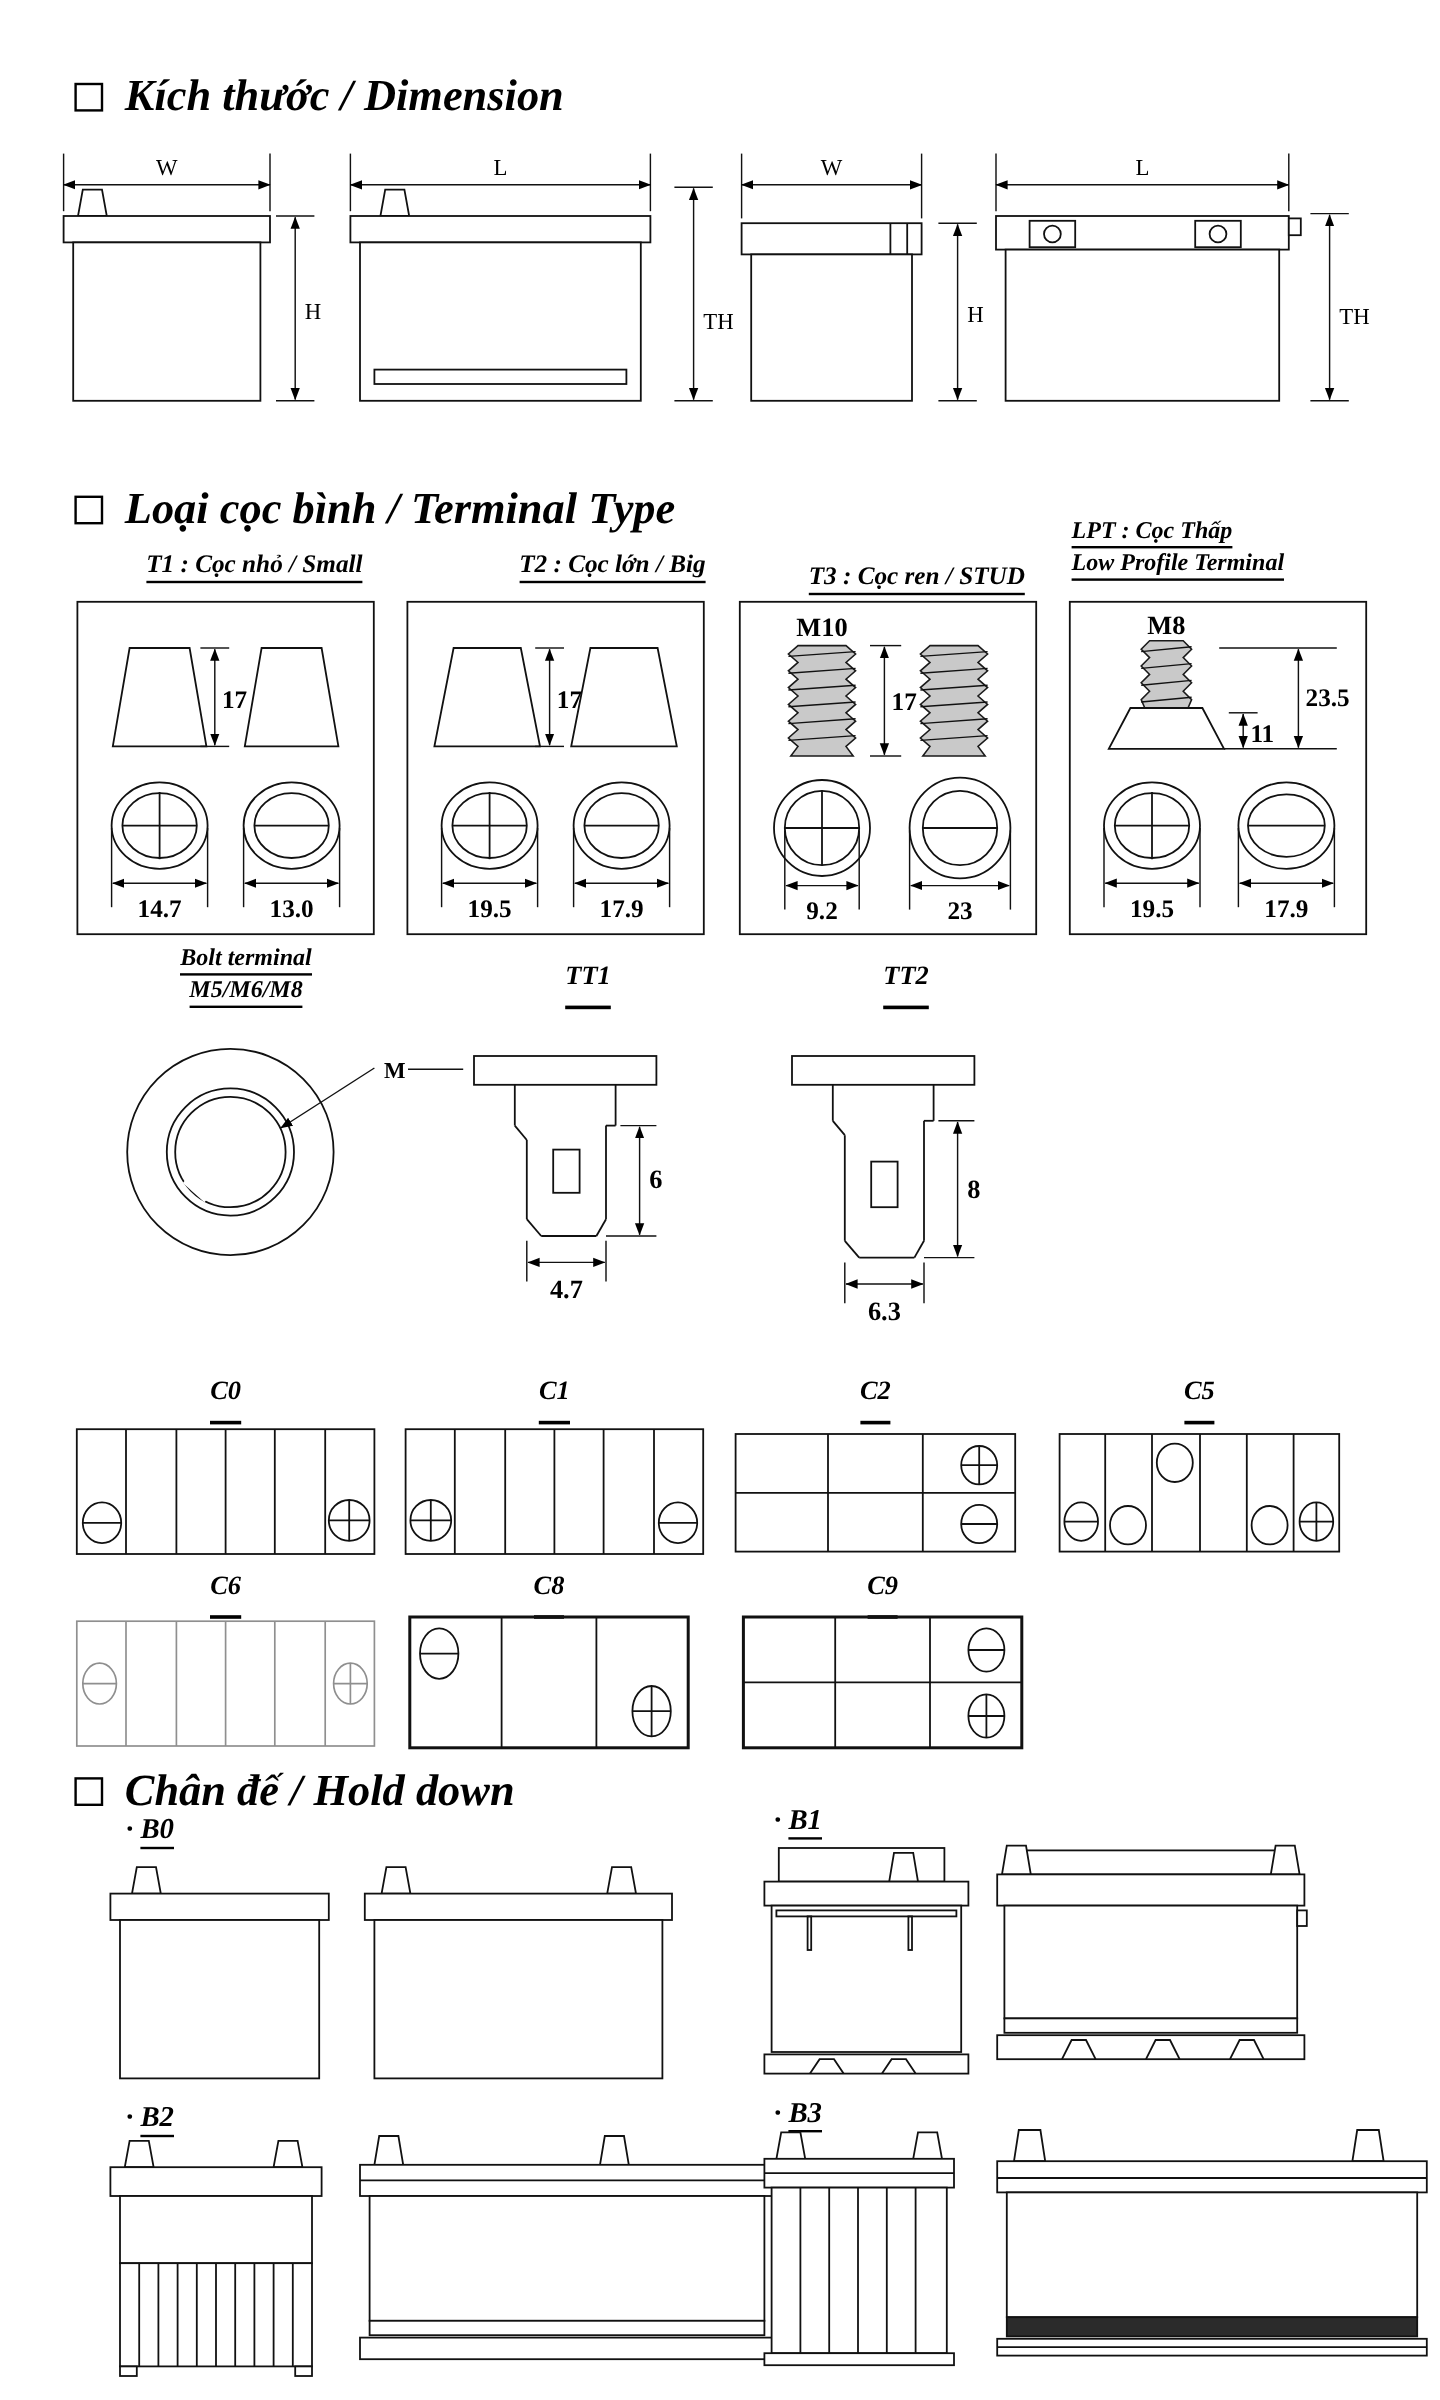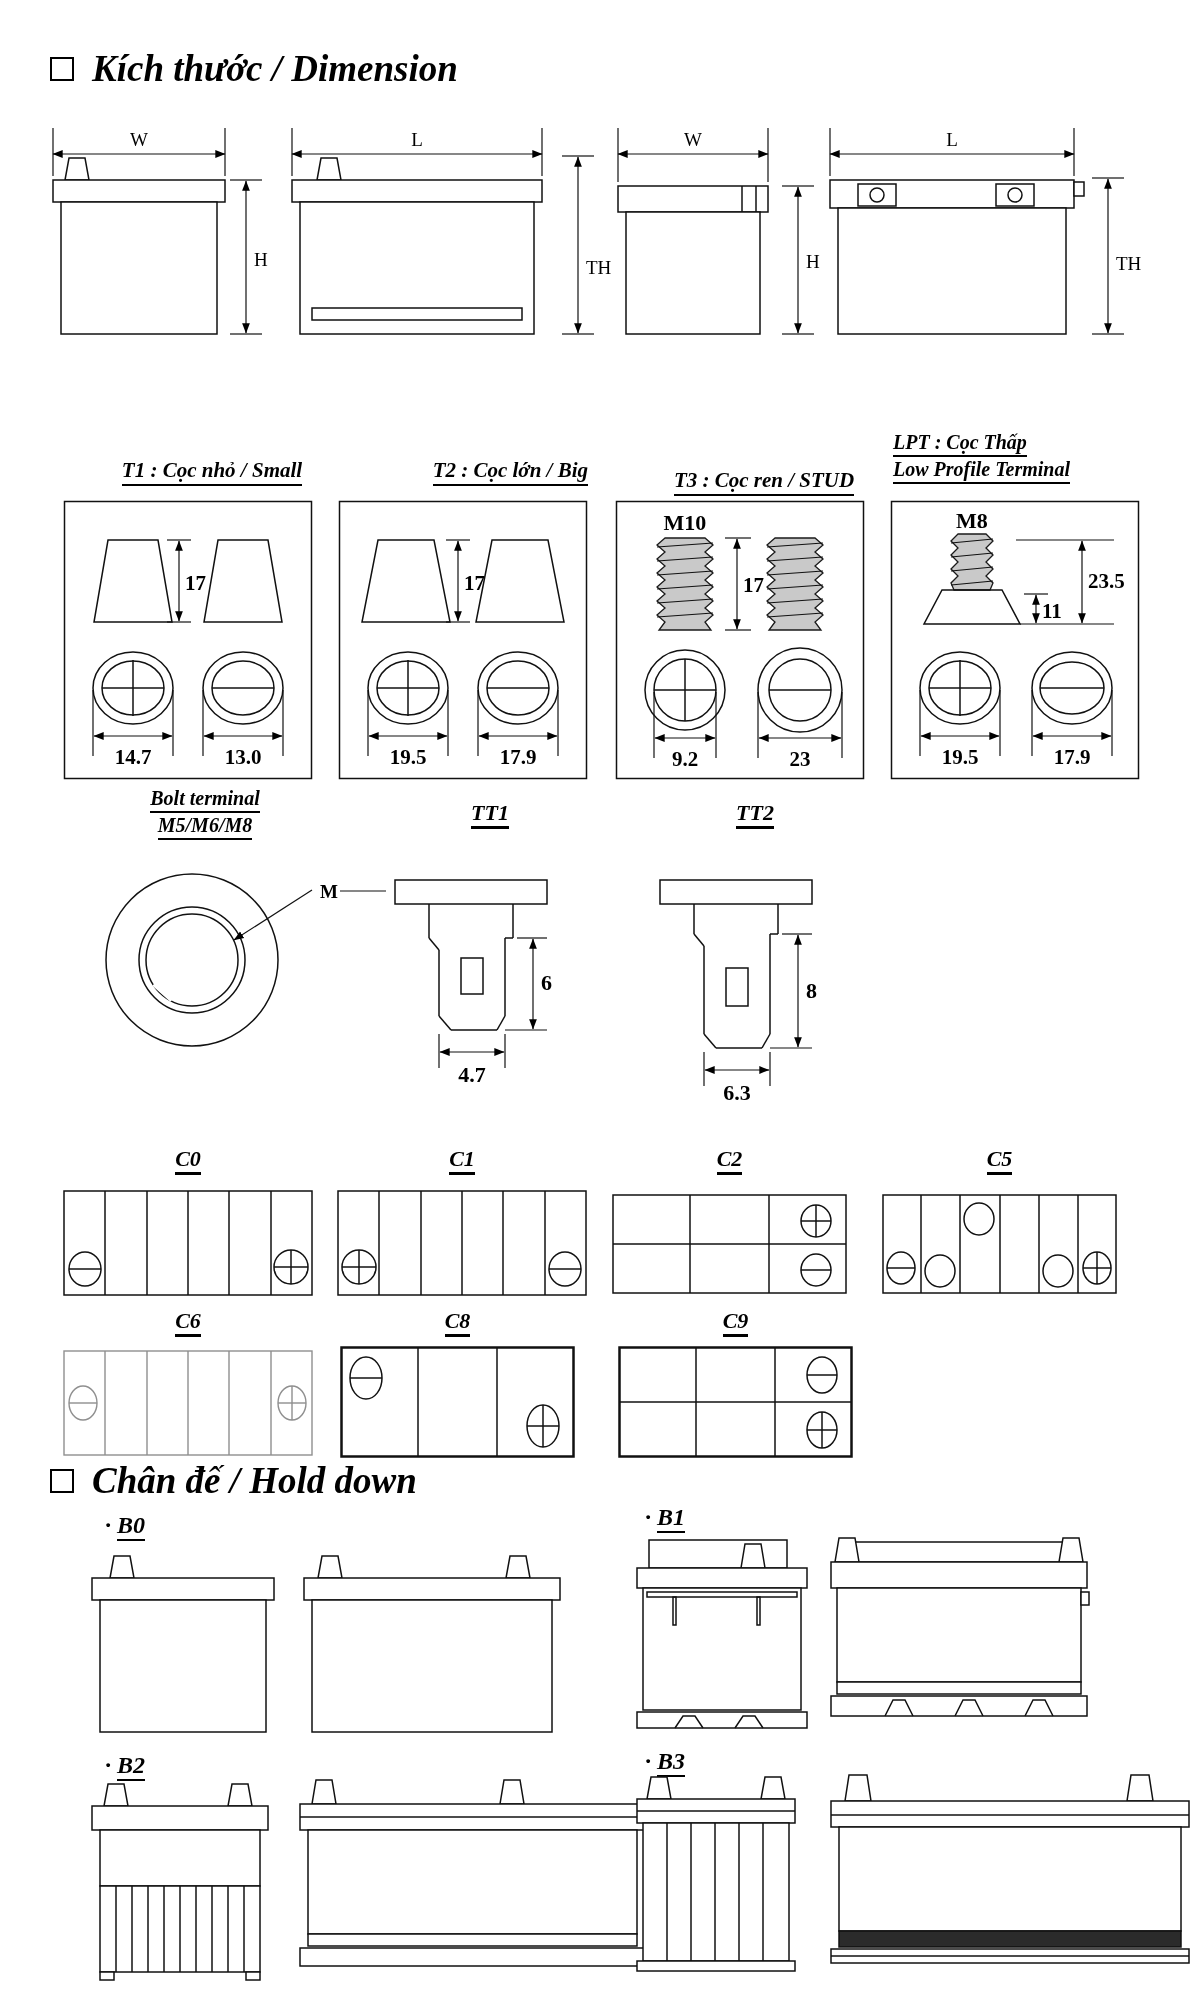--- a/index.html
+++ b/index.html
@@ -1,28 +1,28 @@
 <!DOCTYPE html>
 <html><head>
 <meta charset="utf-8">
 <style>
   html,body{margin:0;padding:0;background:#fff;}
   .page{position:relative;width:1200px;height:2000px;background:#fff;color:#000;
         font-family:"Liberation Serif",serif;overflow:hidden;}
   .abs{position:absolute;}
-  h2.sec{margin:4px;display:flex;align-items:center;gap:18px;
+  h2.sec{margin:16px;display:flex;align-items:center;gap:18px;
          font-family:"Liberation Serif",serif;font-style:italic;font-weight:bold;
          font-size:37px;line-height:1;}
   .sq{width:20px;height:20px;border:2px solid #000;display:inline-block;flex:0 0 auto;}
   .thdr{font-style:italic;font-weight:bold;font-size:21px;text-align:center;white-space:nowrap;}
   .thdr span.u{border-bottom:2.5px solid #000;padding-bottom:1px;display:inline-block;margin-left:48px;}
   .lpt-hdr{font-style:italic;font-weight:bold;font-size:20px;text-align:left;line-height:1.25;}
   .lpt-hdr span.u{border-bottom:2.5px solid #000;display:inline-block;padding-bottom:0;}
   .cl{font-style:italic;font-weight:bold;font-size:22px;text-align:center;}
-  .cl span.u{border-bottom:3px solid #000;padding-bottom:0;display:inline-block;}
+  .cl span.u{border-bottom:3px solid #000;padding-bottom:12px;display:inline-block;}
   .bl{font-style:italic;font-weight:bold;font-size:24px;}
   .bl .dot{font-weight:bold;margin-right:6px;}
   .bl span.u{border-bottom:2.5px solid #000;display:inline-block;padding-bottom:0;}
   svg{overflow:visible;}
   svg text{font-family:"Liberation Serif",serif;fill:#000;}
   .d{font-size:19px;}
   .n{font-size:21px;font-weight:bold;}
   .nb{font-size:22px;font-weight:bold;}
   .s{stroke:#111;fill:none;stroke-width:1.5;}
   .sf{stroke:#111;fill:#fff;stroke-width:1.5;}
@@ -122,20 +122,24 @@
       <text class="d" x="922" y="22" text-anchor="middle">L</text>
     </g>
     <g>
       <line class="dim" x1="1062" y1="54" x2="1094" y2="54"></line>
       <line class="dim" x1="1062" y1="210" x2="1094" y2="210"></line>
       <line class="dim" x1="1078" y1="55" x2="1078" y2="209" marker-start="url(#ah)" marker-end="url(#ah)"></line>
       <text class="d" x="1086" y="146">TH</text>
     </g>
   </svg>
 
+  <h2 class="sec abs" style="left:46px;top:390px;">
+    <span class="sq"></span>
+    <span>Loại cọc bình / Terminal Type</span>
+  </h2>
 
   <div class="thdr abs" style="left:63px;top:458px;width:250px;">
     <span class="u">T1 :  Cọc nhỏ / Small</span></div>
   <div class="thdr abs" style="left:338px;top:458px;width:250px;text-align:right;">
     <span class="u">T2 :  Cọc lớn / Big</span></div>
   <div class="thdr abs" style="left:615px;top:468px;width:250px;">
     <span class="u">T3 : Cọc ren / STUD</span></div>
   <div class="lpt-hdr abs" style="left:893px;top:430px;width:247px;">
     <span class="u">LPT : Cọc Thấp</span><br>
     <span class="u">Low Profile Terminal</span></div>

